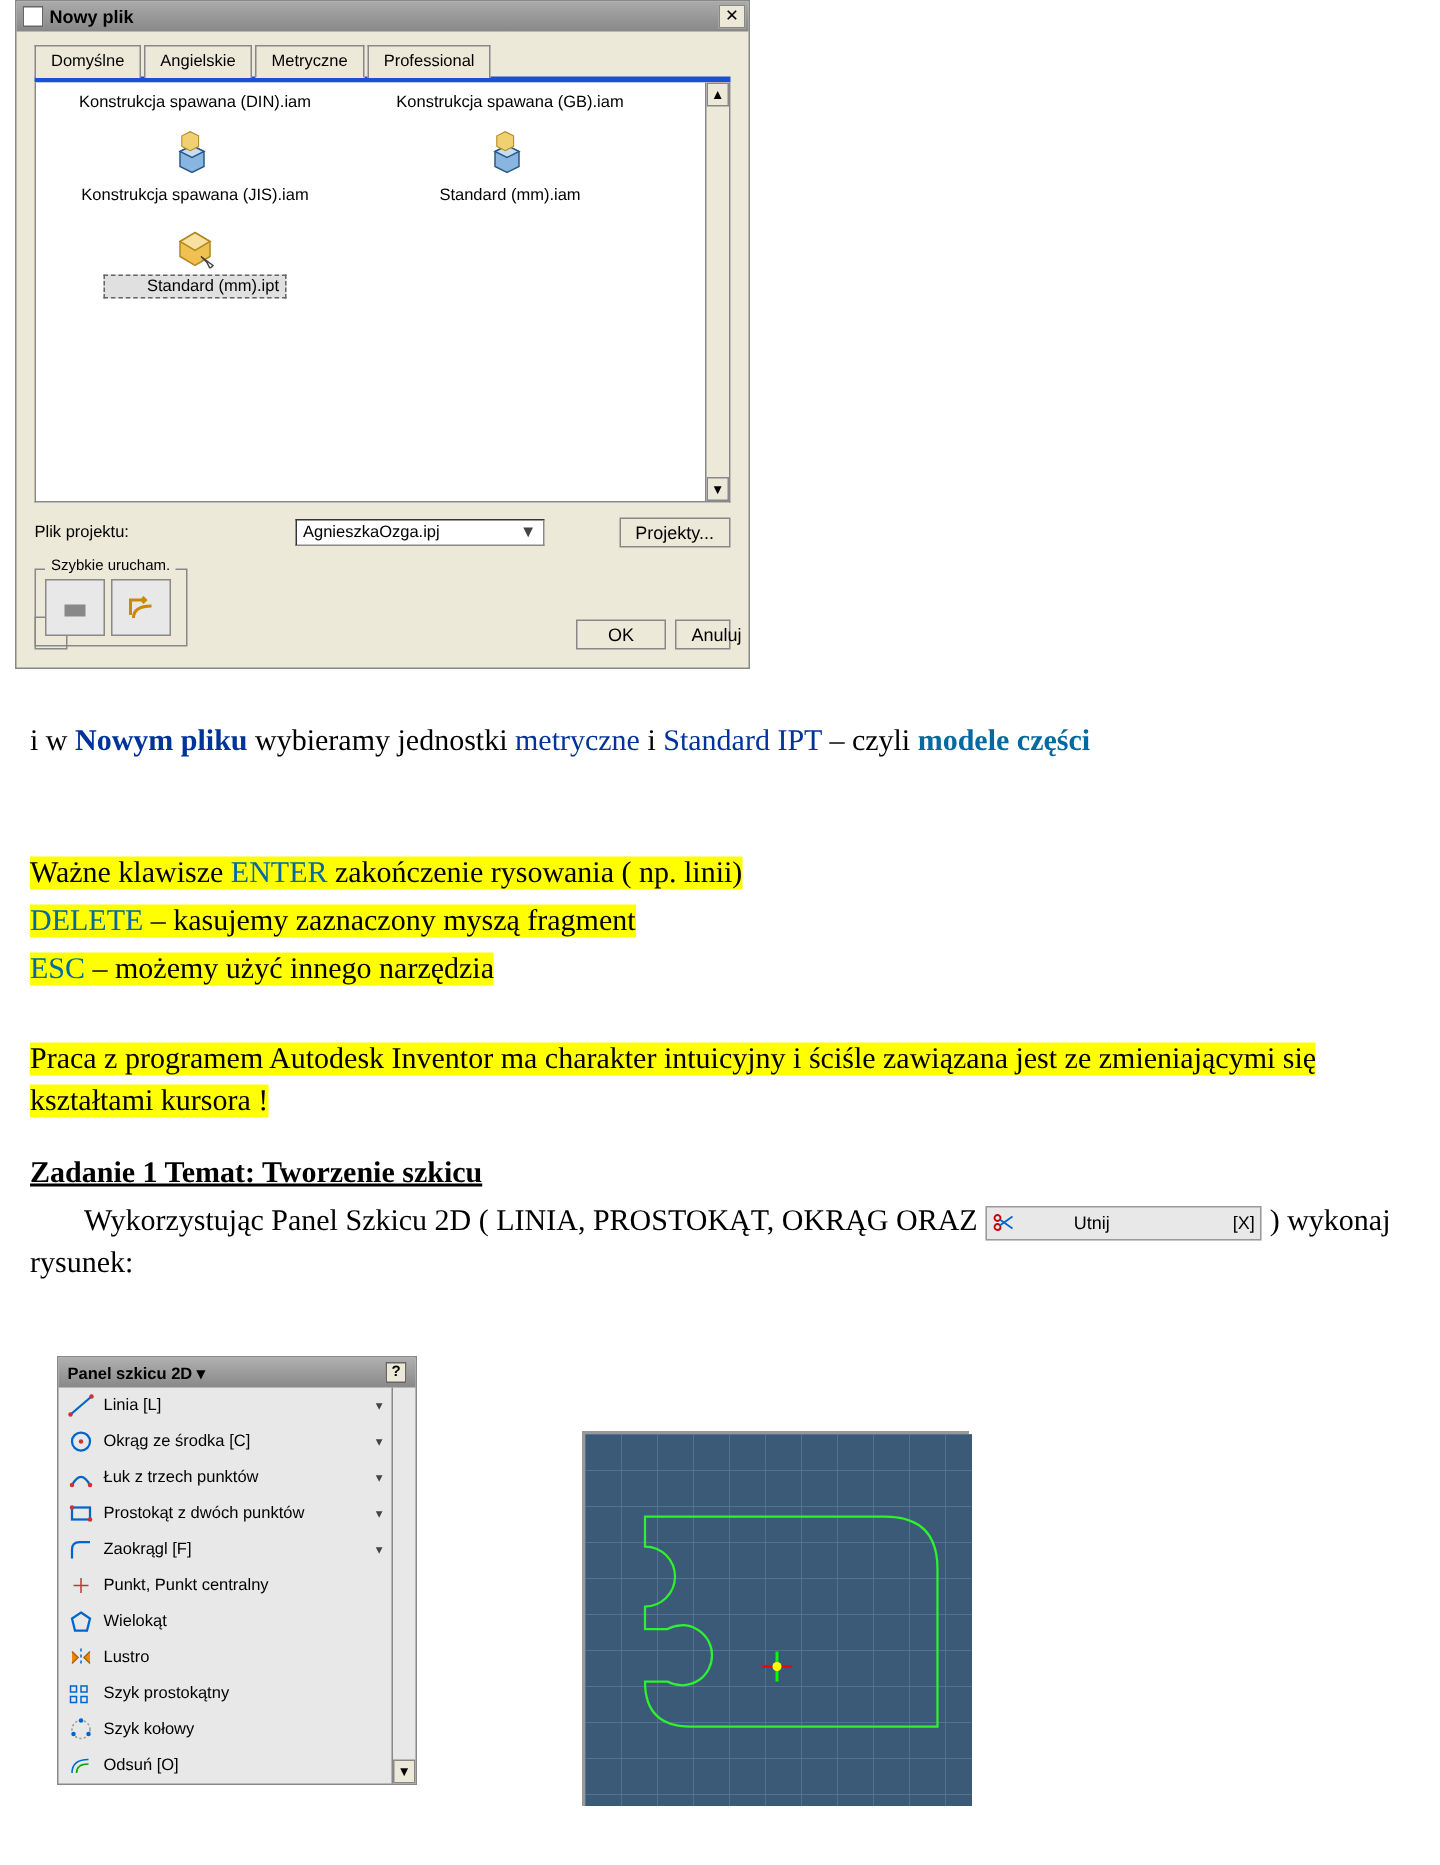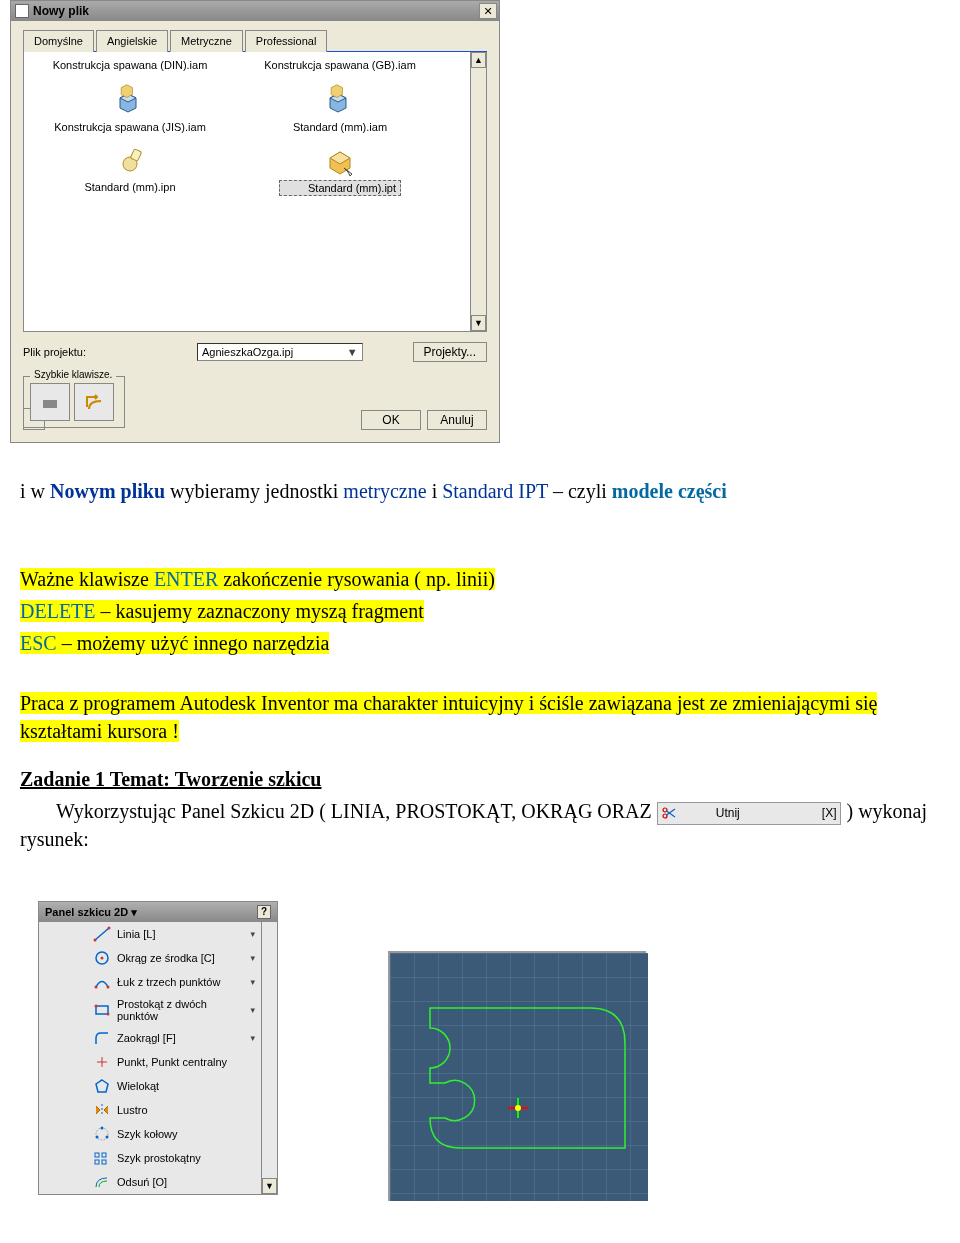--- a/index.html
+++ b/index.html
@@ -36,21 +36,21 @@
   .titlebar .close-btn {
     width: 18px; height: 16px;
     background: #ece9d8;
     border: 1px solid #888;
     font-size: 11px;
     text-align: center;
     line-height: 14px;
     cursor: pointer;
   }
   .dialog-body { padding: 8px 12px 12px; }
-  .tabs { display: flex; border-bottom: 1px solid #1d4ed8; font-size: 11px; }
+  .tabs { display: flex; border-bottom: 4px solid #1d4ed8; font-size: 11px; }
   .tab {
     padding: 4px 10px;
     border: 1px solid #888;
     border-bottom: none;
     margin-right: 2px;
     background: #ece9d8;
     cursor: pointer;
     position: relative;
     top: 1px;
   }
@@ -233,21 +233,21 @@
   .tool-text { flex: 1; }
   .tool-arrow { color: #444; font-size: 9px; margin-left: 4px; }
   .panel-scroll {
     width: 16px;
     border-left: 1px solid #888;
     display: flex;
     flex-direction: column;
     justify-content: flex-end;
   }
   .panel-body { display: flex; }
-  .panel-list { flex: 1; margin-left: 48px; }
+  .panel-list { flex: 1; }
   
   .canvas {
     width: 258px;
     height: 250px;
     border: 2px solid #999;
     background: #3a5a78;
     position: relative;
     margin-top: 50px;
   }
 </style>
@@ -278,24 +278,20 @@
                   <path d="M16 8 L24 4 L32 8 L32 18 L24 22 L16 18 Z" fill="#f0d070" stroke="#b08820" transform="translate(-4,-2) scale(0.7)"></path>
                 </g>
               </svg></div><div class="label-box">Konstrukcja spawana (JIS).iam</div></div>
           <div class="file-item"><div class="file-icon"><svg width="32" height="32" viewBox="0 0 32 32">
                 <g>
                   <path d="M6 14 L14 10 L22 14 L22 24 L14 28 L6 24 Z" fill="#88b6e0" stroke="#2a5a88"></path>
                   <path d="M14 10 L22 14 L14 18 L6 14 Z" fill="#c8ddf0" stroke="#2a5a88"></path>
                   <path d="M16 8 L24 4 L32 8 L32 18 L24 22 L16 18 Z" fill="#f0d070" stroke="#b08820" transform="translate(-4,-2) scale(0.7)"></path>
                 </g>
               </svg></div><div class="label-box">Standard (mm).iam</div></div>
-          <div class="file-item"><div class="file-icon"><svg width="32" height="32" viewBox="0 0 32 32">
-                <circle cx="16" cy="20" r="7" fill="#f0e0a0" stroke="#b09020"></circle>
-                <rect x="18" y="6" width="8" height="10" rx="2" fill="#f8f0c0" stroke="#b09020" transform="rotate(25 22 11)"></rect>
-              </svg></div><div class="label-box">Standard (mm).ipn</div></div>
           <div class="file-item selected"><div class="file-icon"><svg width="32" height="32" viewBox="0 0 32 32">
                 <path d="M6 14 L16 8 L26 14 L26 24 L16 30 L6 24 Z" fill="#f0c050" stroke="#b08820"></path>
                 <path d="M16 8 L26 14 L16 20 L6 14 Z" fill="#f8e0a0" stroke="#b08820"></path>
                 <path d="M20 24 L28 30 L26 32 L24 28 Z" fill="#fff" stroke="#444"></path>
               </svg></div><div class="label-box">Standard (mm).ipt</div></div>
         </div>
       <div class="scrollbar-v">
         <div class="scroll-btn">▲</div>
         <div style="flex:1"></div>
         <div class="scroll-btn" style="position:absolute;bottom:0;">▼</div>
@@ -304,38 +300,38 @@
     <div class="project-row">
       <span class="lbl">Plik projektu:</span>
       <div class="select">
         <span>AgnieszkaOzga.ipj</span>
         <span class="arrow">▼</span>
       </div>
       <div class="btn">Projekty...</div>
     </div>
     <div style="display:flex; align-items:flex-end; margin-top:6px;">
       <div class="quick-launch" style="flex:0 0 auto;">
-        <span class="fieldset-label">Szybkie klawisze.</span>
+        <span class="fieldset-label">Szybkie urucham.</span>
         <div class="ql-btn">
           <svg width="20" height="20" viewBox="0 0 20 20">
               <rect x="3" y="8" width="14" height="8" fill="#888"></rect>
             </svg>
         </div>
         <div class="ql-btn">
           <svg width="22" height="22" viewBox="0 0 22 22">
               <path d="M4 16 L4 6 L14 6 M12 4 L14 6 L12 8 M6 18 Q6 10 18 10" fill="none" stroke="#cc8800" stroke-width="2"></path>
             </svg>
         </div>
       </div>
     </div>
     <div class="bottom-row">
       <div class="help-btn">?</div>
       <div class="spacer"></div>
       <div class="btn" style="width:60px;text-align:center;">OK</div>
-      <div class="btn" style="width:60px;text-align:center;">Anuluj</div>
+      <div class="btn" style="width:37px;text-align:center;">Anuluj</div>
     </div>
   </div>
 </div>
 
 <div class="doc">
   <p>
     <span>i w </span><span class="blue" style="font-weight:bold;">Nowym pliku</span><span> wybieramy jednostki </span><span class="blue">metryczne</span><span> i </span><span class="blue">Standard IPT</span><span> – czyli </span><span class="darkred" style="font-weight:bold;">modele części</span>
   </p>
   <br><br>
   <p><span class="hl"><span>Ważne klawisze </span><span class="darkred">ENTER</span><span>  zakończenie rysowania ( np. linii)</span></span></p>
@@ -426,35 +422,35 @@
           <div class="tool-item">
             <span class="tool-icon"><svg width="18" height="16" viewBox="0 0 18 16">
                 <line x1="9" y1="2" x2="9" y2="14" stroke="#06c" stroke-dasharray="2"></line>
                 <path d="M3 4 L7 8 L3 12" fill="#e80" stroke="#a60"></path>
                 <path d="M15 4 L11 8 L15 12" fill="#e80" stroke="#a60"></path>
               </svg></span>
             <span class="tool-text">Lustro</span>
           </div>
           <div class="tool-item">
             <span class="tool-icon"><svg width="18" height="16" viewBox="0 0 18 16">
+                <rect x="2" y="3" width="4" height="4" fill="none" stroke="#06c"></rect>
+                <rect x="9" y="3" width="4" height="4" fill="none" stroke="#06c"></rect>
+                <rect x="2" y="10" width="4" height="4" fill="none" stroke="#06c"></rect>
+                <rect x="9" y="10" width="4" height="4" fill="none" stroke="#06c"></rect>
+              </svg></span>
+            <span class="tool-text">Szyk prostokątny</span>
+          </div>
+          <div class="tool-item">
+            <span class="tool-icon"><svg width="18" height="16" viewBox="0 0 18 16">
                 <circle cx="9" cy="8" r="6" fill="none" stroke="#999" stroke-dasharray="1.5"></circle>
                 <circle cx="9" cy="2" r="1.5" fill="#06c"></circle>
                 <circle cx="14" cy="11" r="1.5" fill="#06c"></circle>
                 <circle cx="4" cy="11" r="1.5" fill="#06c"></circle>
               </svg></span>
             <span class="tool-text">Szyk kołowy</span>
-          </div>
-          <div class="tool-item">
-            <span class="tool-icon"><svg width="18" height="16" viewBox="0 0 18 16">
-                <rect x="2" y="3" width="4" height="4" fill="none" stroke="#06c"></rect>
-                <rect x="9" y="3" width="4" height="4" fill="none" stroke="#06c"></rect>
-                <rect x="2" y="10" width="4" height="4" fill="none" stroke="#06c"></rect>
-                <rect x="9" y="10" width="4" height="4" fill="none" stroke="#06c"></rect>
-              </svg></span>
-            <span class="tool-text">Szyk prostokątny</span>
           </div>
           <div class="tool-item">
             <span class="tool-icon"><svg width="18" height="16" viewBox="0 0 18 16">
                 <path d="M3 13 Q3 4 14 4" fill="none" stroke="#06c"></path>
                 <path d="M6 13 Q6 7 14 7" fill="none" stroke="#0a0"></path>
               </svg></span>
             <span class="tool-text">Odsuń  [O]</span>
           </div>
         </div>
       <div class="panel-scroll">

